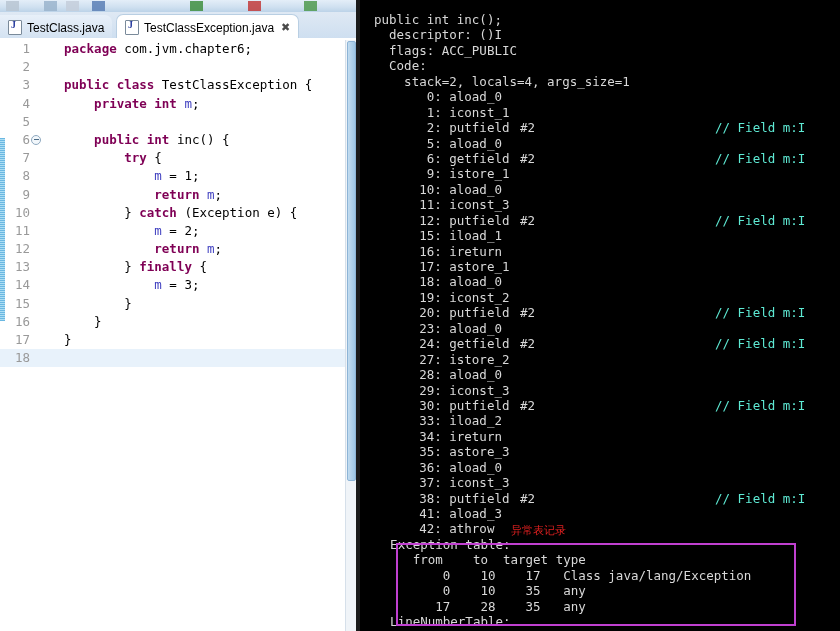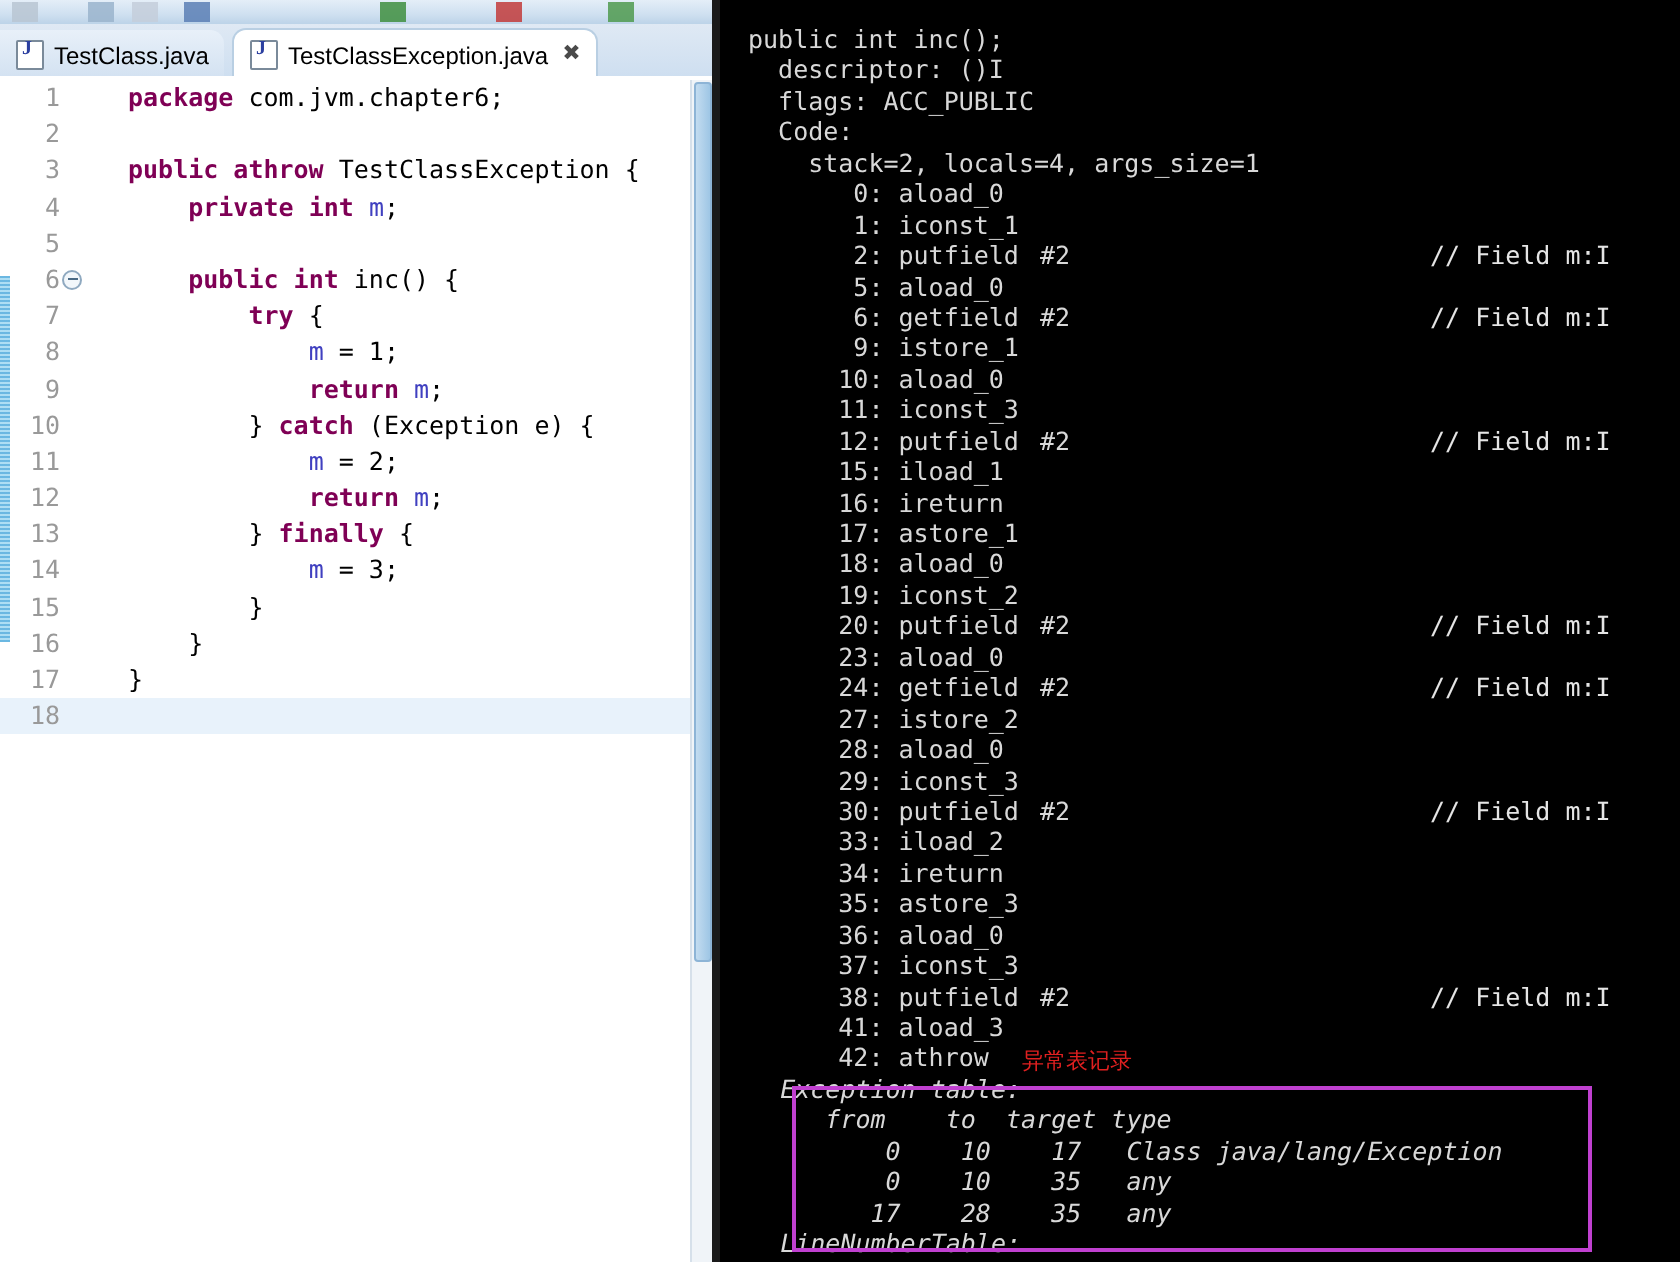--- a/index.html
+++ b/index.html
@@ -225,21 +225,21 @@
     line-height: 15.45px;
     font-family: "DejaVu Sans Mono", monospace;
     font-size: 12.5px;
     color: #d8d8d8;
     white-space: pre;
     padding-left: 14px;
   }
   .bc .cmt {
     position: absolute;
     left: 355px;
-    color: #e5e5e5;
+    color: #5eead4;
   }
   .bc .op2 {
     position: absolute;
     left: 160px;
     color: #d8d8d8;
   }
 
   
   .annot-cn {
     position: absolute;
@@ -269,21 +269,20 @@
     width: 480px;
   }
   .ex {
     position: relative;
     height: 15.45px;
     line-height: 15.45px;
     font-family: "DejaVu Sans Mono", monospace;
     font-size: 12.5px;
     color: #d8d8d8;
     white-space: pre;
-    font-style: italic;
   }
 </style>
 </head>
 <body>
 
 <div id="screen">
 
   <div id="editor-pane">
 
     <div class="toolbar-strip">
@@ -306,21 +305,21 @@
         <span>TestClassException.java</span>
         <span class="tab-close">✖</span>
       </div>
     </div>
 
     <div id="code-area">
       <div class="gutter-annot"></div>
       <div class="code-lines" id="code-lines">
           <div class="cl"><span class="lnum">1</span><span class="ctext"><span class="kw">package</span><span class="plain"> com.jvm.chapter6;</span></span></div>
           <div class="cl"><span class="lnum">2</span><span class="ctext"></span></div>
-          <div class="cl"><span class="lnum">3</span><span class="ctext"><span class="kw">public athrow</span><span class="plain"> TestClassException {</span></span></div>
+          <div class="cl"><span class="lnum">3</span><span class="ctext"><span class="kw">public class</span><span class="plain"> TestClassException {</span></span></div>
           <div class="cl"><span class="lnum">4</span><span class="ctext"><span class="plain">    </span><span class="kw">private int</span><span class="plain"> </span><span class="fld">m</span><span class="plain">;</span></span></div>
           <div class="cl"><span class="lnum">5</span><span class="ctext"></span></div>
           <div class="cl"><span class="lnum">6</span><span class="fold"></span><span class="ctext"><span class="plain">    </span><span class="kw">public int</span><span class="plain"> inc() {</span></span></div>
           <div class="cl"><span class="lnum">7</span><span class="ctext"><span class="plain">        </span><span class="kw">try</span><span class="plain"> {</span></span></div>
           <div class="cl"><span class="lnum">8</span><span class="ctext"><span class="plain">            </span><span class="fld">m</span><span class="plain"> = 1;</span></span></div>
           <div class="cl"><span class="lnum">9</span><span class="ctext"><span class="plain">            </span><span class="kw">return</span><span class="plain"> </span><span class="fld">m</span><span class="plain">;</span></span></div>
           <div class="cl"><span class="lnum">10</span><span class="ctext"><span class="plain">        } </span><span class="kw">catch</span><span class="plain"> (Exception e) {</span></span></div>
           <div class="cl"><span class="lnum">11</span><span class="ctext"><span class="plain">            </span><span class="fld">m</span><span class="plain"> = 2;</span></span></div>
           <div class="cl"><span class="lnum">12</span><span class="ctext"><span class="plain">            </span><span class="kw">return</span><span class="plain"> </span><span class="fld">m</span><span class="plain">;</span></span></div>
           <div class="cl"><span class="lnum">13</span><span class="ctext"><span class="plain">        } </span><span class="kw">finally</span><span class="plain"> {</span></span></div>

